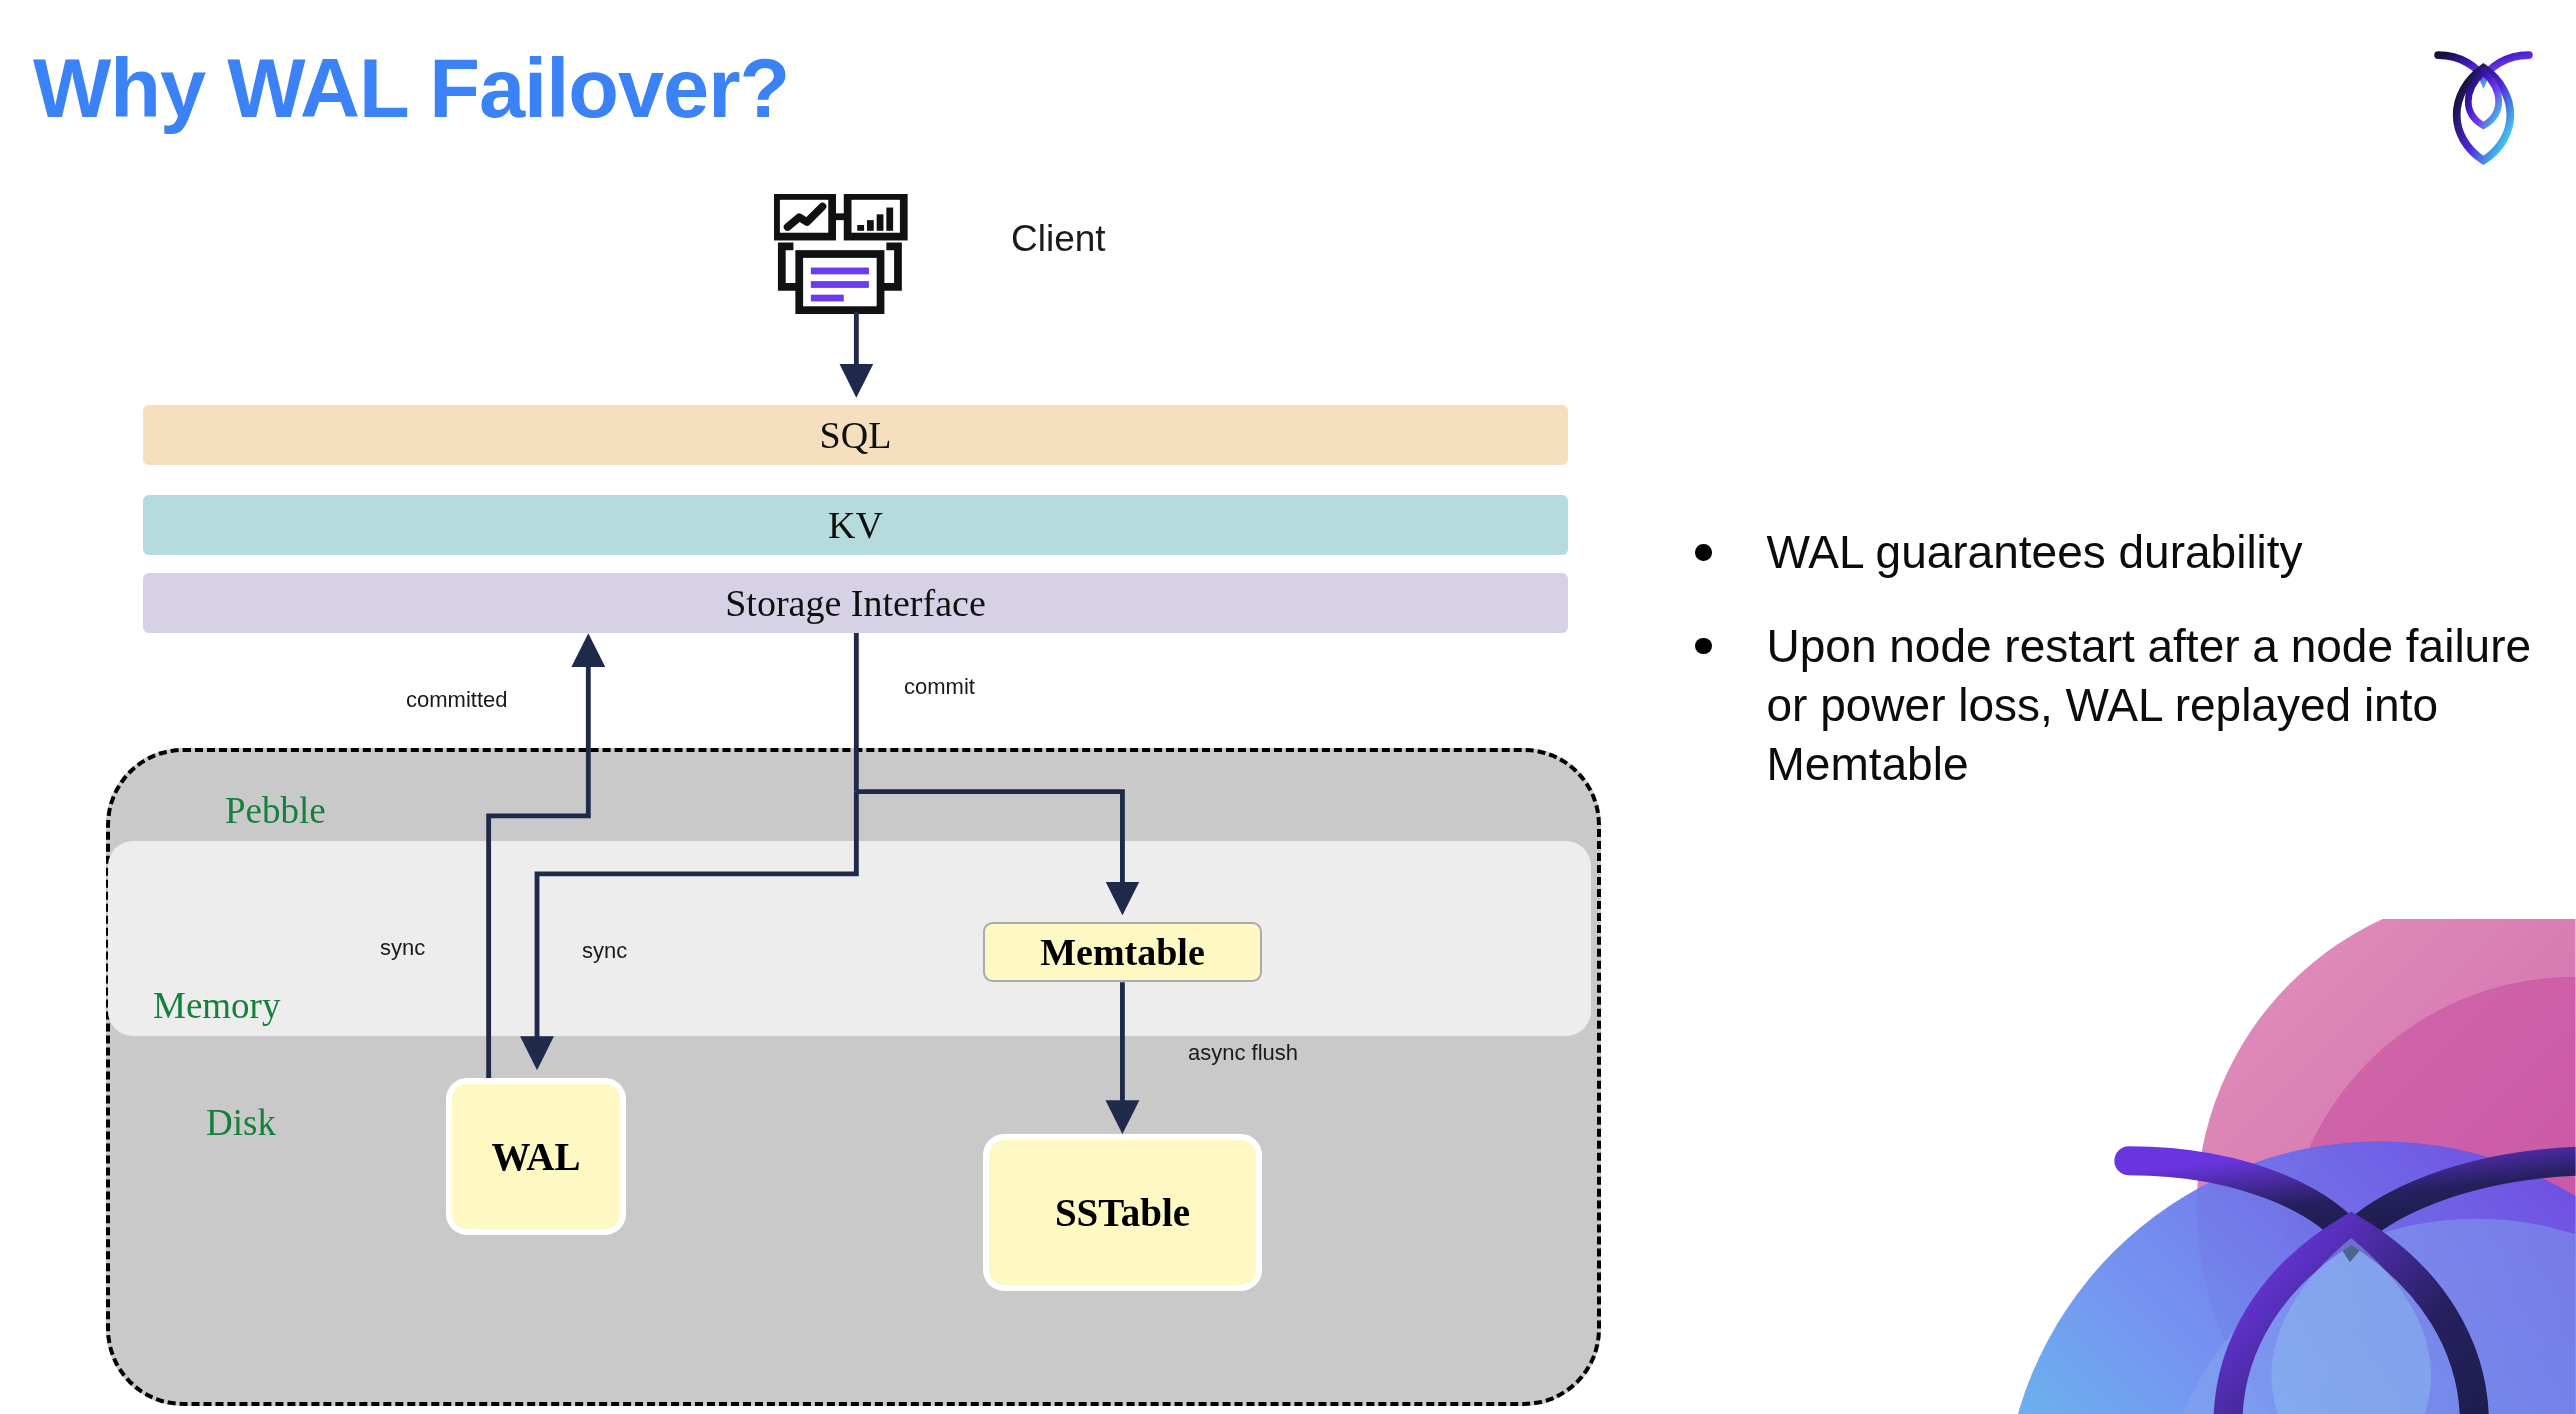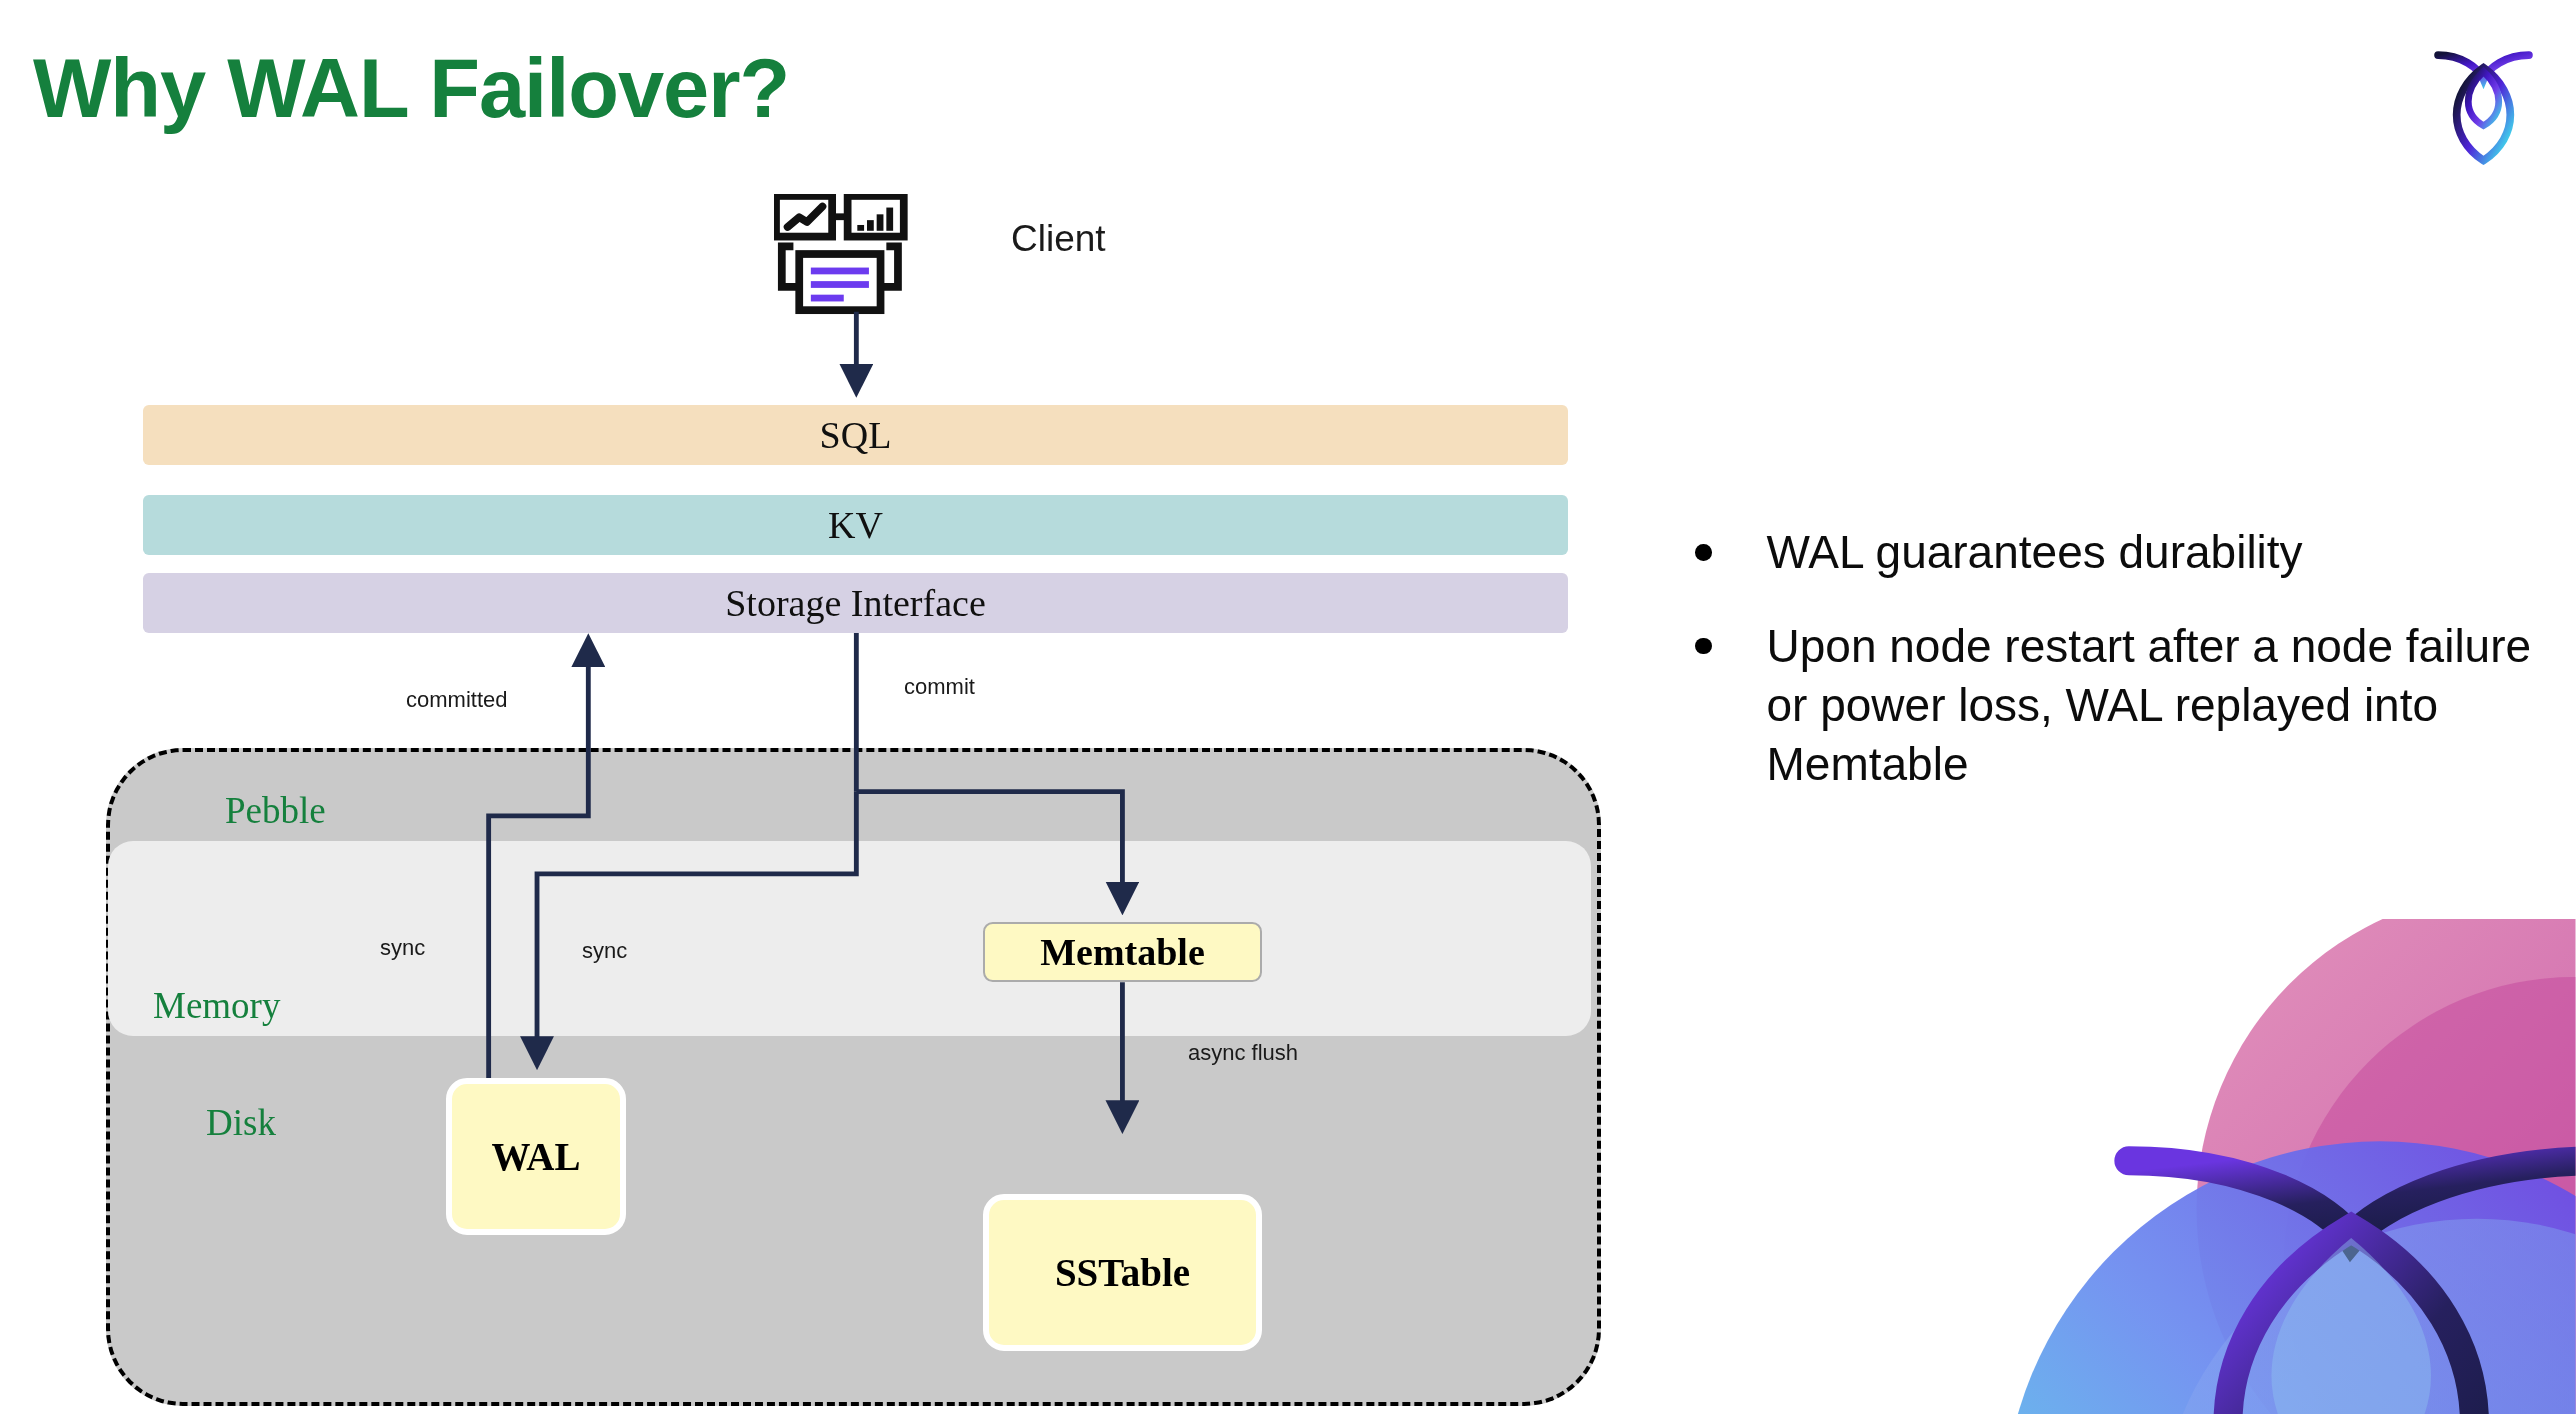--- a/index.html
+++ b/index.html
@@ -17,21 +17,21 @@
 
   
   #slide-title {
     position: absolute;
     left: 33px;
     top: 41px;
     font-family: "Liberation Sans", sans-serif;
     font-weight: bold;
     font-size: 83px;
     letter-spacing: -1px;
-    color: #15803d;
+    color: #3b82f6;
     white-space: nowrap;
   }
 
   
   #brand-logo {
     position: absolute;
     left: 2411px;
     top: 29px;
     width: 145px;
     height: 145px;
@@ -159,21 +159,21 @@
     font-size: 38px;
   }
   #box-wal {
     left: 446px; top: 1078px;
     width: 180px; height: 157px;
     border: 6.8px solid #FFFFFF;
     border-radius: 21px;
     font-size: 39px;
   }
   #box-sstable {
-    left: 983px; top: 1194px;
+    left: 983px; top: 1134px;
     width: 279px; height: 157px;
     border: 6.8px solid #FFFFFF;
     border-radius: 21px;
     font-size: 39px;
   }
 
   
   #connectors {
     position: absolute;
     left: 0; top: 0;

